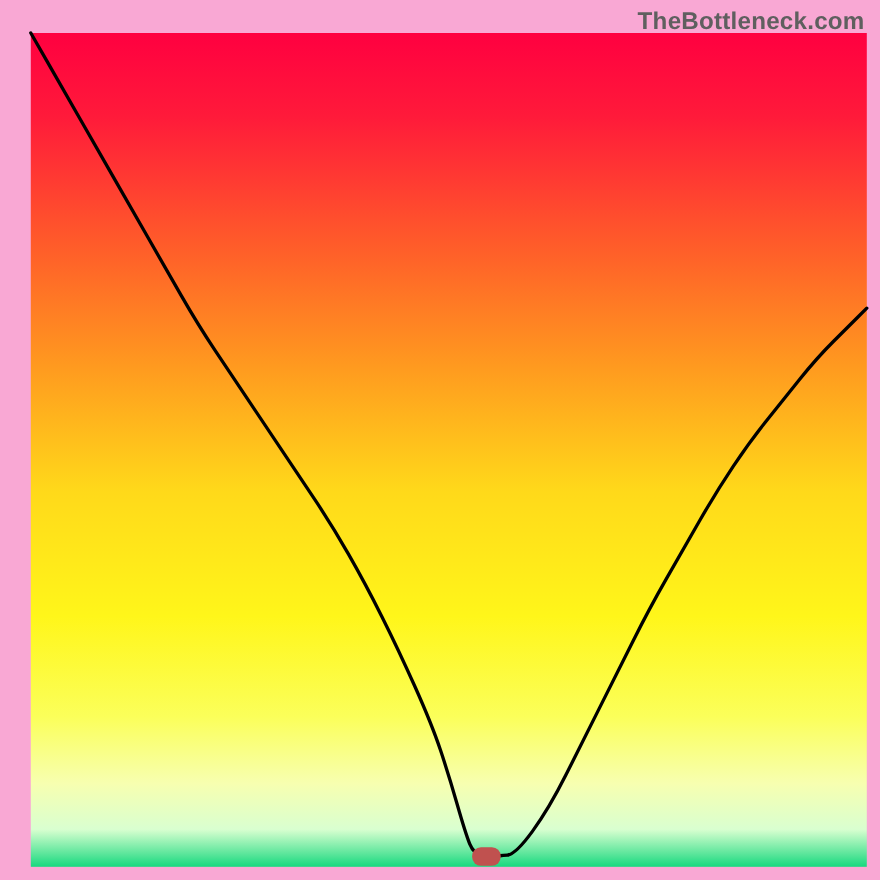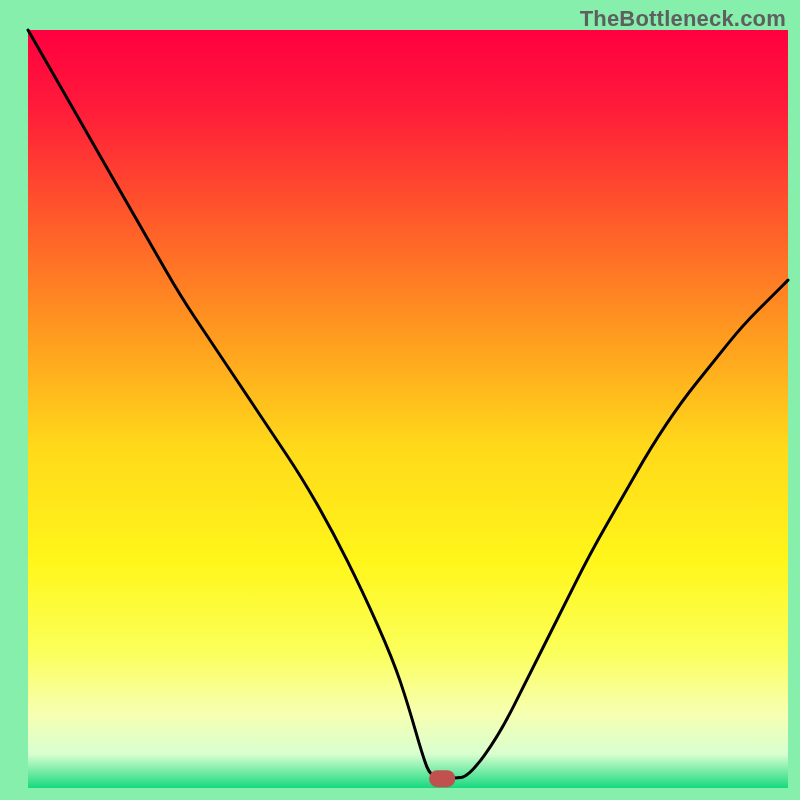--- a/index.html
+++ b/index.html
@@ -8,21 +8,21 @@
     width: 800px;
     height: 800px;
     background: #000;
     overflow: hidden;
     font-family: Arial, Helvetica, sans-serif;
   }
   .stage {
     position: relative;
     width: 800px;
     height: 800px;
-    background: #86efac;
+    background: #f9a8d4;
   }
   .watermark {
     position: absolute;
     top: 6px;
     right: 14px;
     color: #5f5f5f;
     font-size: 22px;
     font-weight: 600;
     font-family: Arial, Helvetica, sans-serif;
     letter-spacing: 0.2px;

